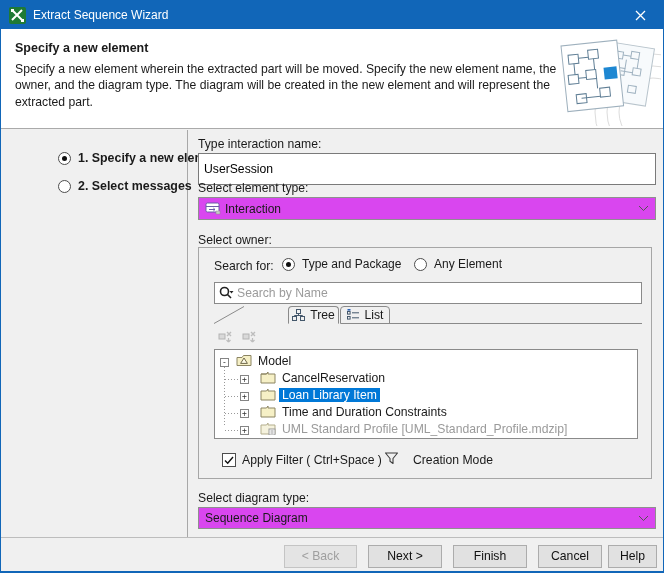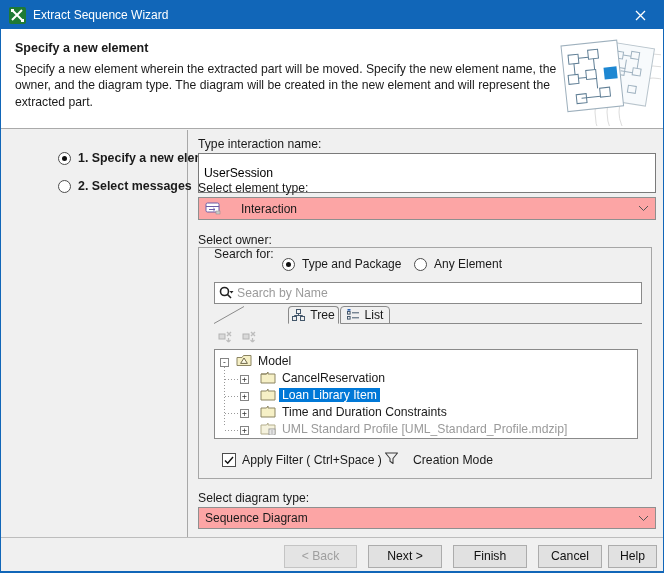--- a/index.html
+++ b/index.html
@@ -31,22 +31,22 @@
   .step.s0 { top:21px; } .step.s1 { top:49px; }
   
   .radio { width:13px; height:13px; border:1px solid #4d4d4d; border-radius:50%;
     background:#fff; position:relative; flex:0 0 auto; }
   .radio.sel::after { content:""; position:absolute; left:3px; top:3px; width:5px; height:5px;
     border-radius:50%; background:#111; }
   
   .lbl { position:absolute; font-size:12.2px; white-space:nowrap; }
   .txt-input { position:absolute; background:#fff; border:1px solid #7a7a7a; font:12.2px "Liberation Sans",sans-serif;
     padding:2px 5px; outline:none; }
-  .combo { position:absolute; background:#fca5a5; border:1px solid #8f8f8f;
-    display:flex; align-items:center; padding:0 6px; gap:20px;justify-content:flex-end; }
+  .combo { position:absolute; background:#d946ef; border:1px solid #8f8f8f;
+    display:flex; align-items:center; padding:0 6px; gap:4px;justify-content:flex-end; }
   .combo .chev { margin-left:auto; }
   .groupbox { position:absolute; left:197px; top:246px; width:454px; height:232px;
     border:1px solid #a6a6a6; }
   .searchfield { position:absolute; left:213px; top:281px; width:428px; height:22px;
     background:#fff; border:1px solid #8a8a8a; display:flex; align-items:center; padding:0 4px; }
   .searchfield input { border:none; outline:none; flex:1; font:12.2px "Liberation Sans",sans-serif;
     background:transparent; color:#222; }
   .searchfield input::placeholder { color:#9b9b9b; opacity:1; }
   
   .tab { position:absolute; top:305px; height:18px; border:1px solid #8a8a8a;
@@ -147,21 +147,21 @@
       <span class="radio sel"></span>
       <span>1. Specify a new element</span>
     </div>
     <div class="step s1">
       <span class="radio"></span>
       <span>2. Select messages</span>
     </div>
   </div>
 
   <div class="lbl" style="left:197px; top:136px;">Type interaction name:</div>
-  <input class="txt-input" style="left: 197px; top: 152px; width: 458px; height: 40px;" value="UserSession">
+  <input class="txt-input" style="left: 197px; top: 152px; width: 458px; height: 32px;" value="UserSession">
 
   <div class="lbl" style="left:197px; top:180px;">Select element type:</div>
   <div class="combo" style="left:197px; top:196px; width:458px; height:23px;">
     <span>
       <svg width="16" height="13" viewBox="0 0 16 13">
         <rect x="1" y="1" width="13" height="9" rx="1.5" fill="#fff" stroke="#6b5fa8"></rect>
         <path d="M1 4.5 h13 M4 7.5 h6 M10 7.5 l-1.6 -1.4 M10 7.5 l-1.6 1.4" stroke="#6b5fa8" fill="none"></path>
         <rect x="11" y="9" width="4" height="3" fill="#c9c9c9" stroke="#8a8a8a" stroke-width="0.5"></rect>
       </svg>
     </span>
@@ -169,21 +169,21 @@
     <span class="chev">
       <svg width="11" height="7" viewBox="0 0 11 7">
           <path d="M1 1 L5.5 5.5 L10 1" stroke="#555" fill="none"></path>
         </svg>
     </span>
   </div>
 
   <div class="lbl" style="left:197px; top:232px;">Select owner:</div>
   <div class="groupbox"></div>
 
-  <div class="lbl" style="left:213px; top:246px;">Search for:</div>
+  <div class="lbl" style="left:213px; top:258px;">Search for:</div>
   <div style="position:absolute; left:281px; top:256px; display:flex; align-items:center; gap:7px;">
     <span class="radio sel"></span>
     <span>Type and Package</span>
   </div>
   <div style="position:absolute; left:413px; top:256px; display:flex; align-items:center; gap:7px;">
     <span class="radio"></span>
     <span>Any Element</span>
   </div>
 
   <div class="searchfield">

